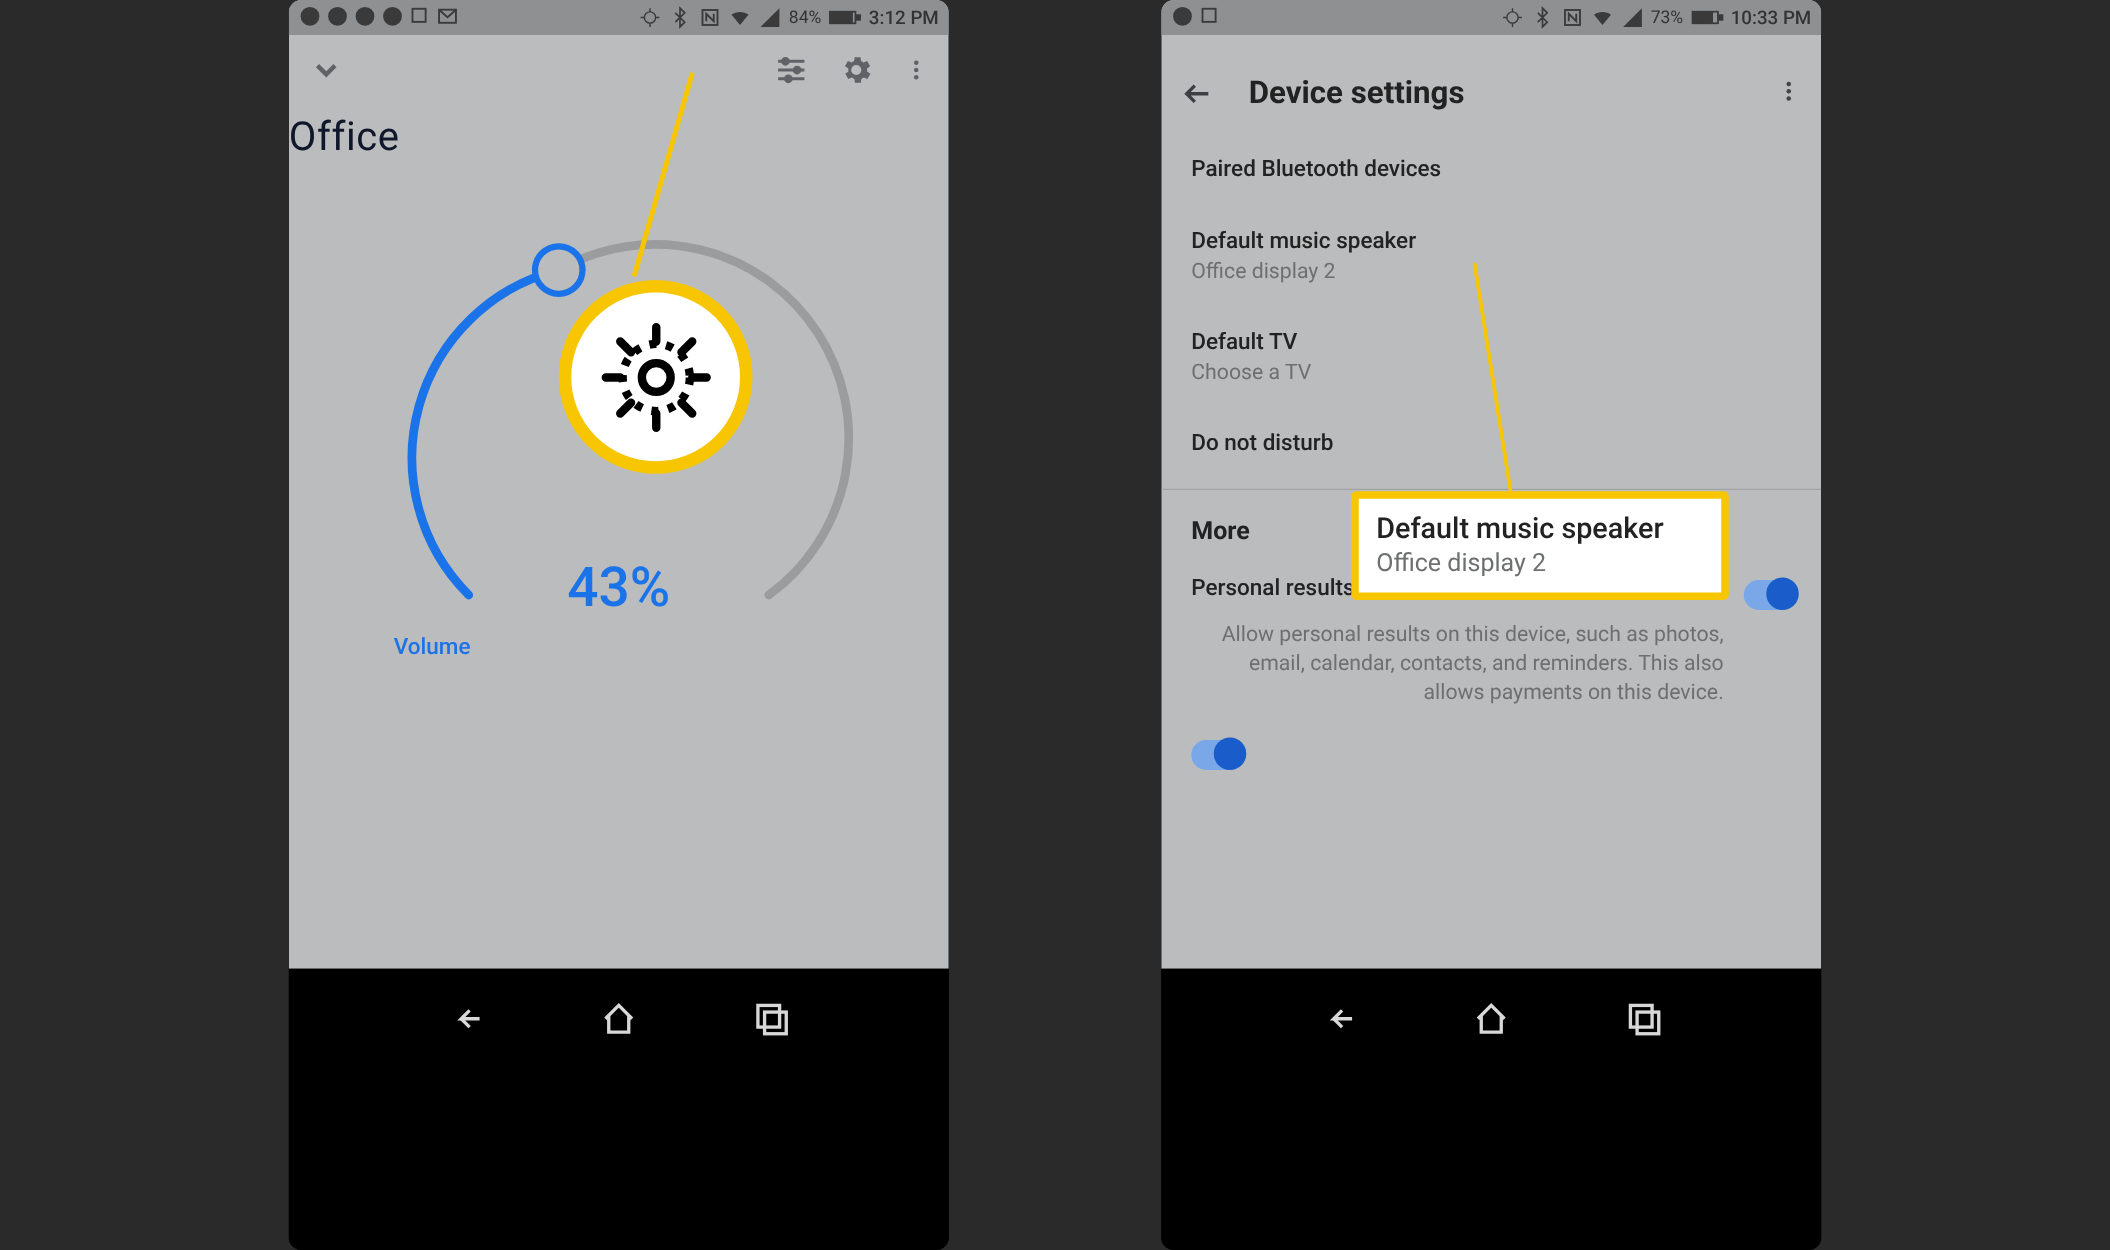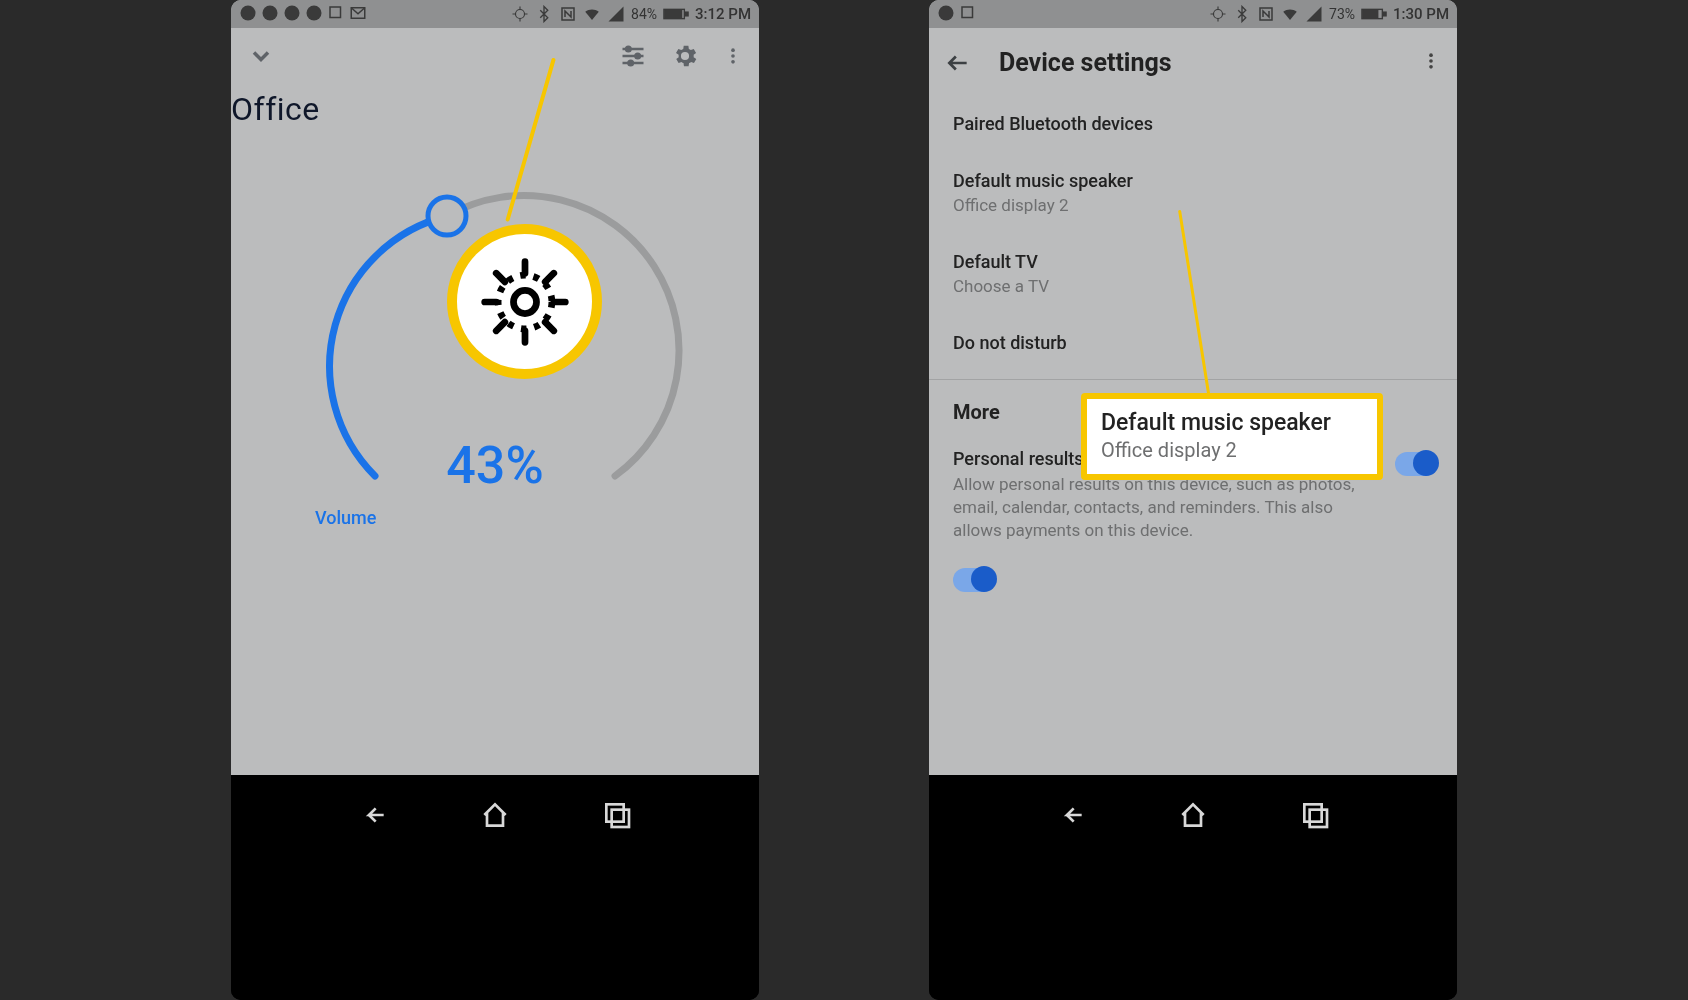--- a/index.html
+++ b/index.html
@@ -82,21 +82,21 @@
 
   
   .vol-wrap {
     position:relative;
     width:360px; height:400px;
     margin: 28px auto 0;
   }
   .vol-wrap svg { width:100%; height:100%; overflow:visible; }
   .vol-pct {
     position:absolute; bottom:60px; left:0; right:0; text-align:center;
-    font-size:52px; color:#1a73e8; font-weight:500;
+    font-size:44px; color:#1a73e8; font-weight:500;
   }
   .vol-label {
     position:absolute; bottom:28px; left:0; right:0; 
     font-size:18px; color:#1a73e8; font-weight:500;
   }
 
   
   .callout-gear {
     position:absolute;
     width:155px; height:155px;
@@ -130,21 +130,21 @@
     padding-top:24px;
   }
   .nav-icon { width:32px; height:32px; color:#d8d8d8; }
   .nav-icon svg { width:100%; height:100%; }
 
   
   .appbar2 {
     display:flex;
     align-items:center;
     gap:28px;
-    padding:20px 16px 14px;
+    padding:32px 16px 14px;
   }
   .back-arrow { width:26px; height:26px; color:#3c4043; }
   .appbar2-title {
     font-size:25px; font-weight:700; color:#222;
   }
   .overflow2 { margin-left:auto; width:20px; height:24px; color:#444; }
 
   .settings-list {
     padding: 4px 0 0;
   }
@@ -156,21 +156,21 @@
   .divider { height:1px; background:#a2a3a4; margin:8px 0 4px; }
   .section-header {
     font-size:20px; font-weight:700; color:#222;
     padding: 16px 24px 10px;
   }
   .setting.row {
     display:flex; align-items:flex-start; justify-content:space-between; gap:16px;
     padding:14px 20px 8px 24px;
   }
   .setting.row .txt { flex:1; }
-  .setting .desc { font-size:17px; color:#6e6f70; line-height:1.35; margin-top:4px; }
+  .setting .desc { font-size:17px; color:#6e6f70; line-height:1.35; margin-top:16px;text-align:right; }
   .switch {
     width:42px; height:24px; border-radius:12px; background:#7aa7e8;
     position:relative; flex:none; margin-top:4px;
   }
   .switch::after {
     content:''; position:absolute; right:-2px; top:-2px;
     width:26px; height:26px; border-radius:50%; background:#1a5cc9;
   }
 
   
@@ -388,21 +388,21 @@
           </svg>
         </span>
       <span class="batt-pct">73%</span>
       <span class="sb-icon" style="width:26px">
           <svg viewBox="0 0 28 14" fill="none" stroke="currentColor" stroke-width="1.5">
             <rect x="1" y="2" width="22" height="10"></rect>
             <rect x="24" y="5" width="3" height="4" fill="currentColor"></rect>
             <rect x="2" y="3" width="16" height="8" fill="currentColor"></rect>
           </svg>
         </span>
-      <span class="time">1:30 PM</span>
+      <span class="time">10:33 PM</span>
     </div>
 
     <div class="appbar2">
       <span class="back-arrow">
         <svg viewBox="0 0 24 24" fill="none" stroke="currentColor" stroke-width="2.5">
             <path d="M20 12H4M10 6l-6 6 6 6"></path>
           </svg>
       </span>
       <div class="appbar2-title">Device settings</div>
       <span class="overflow2">

